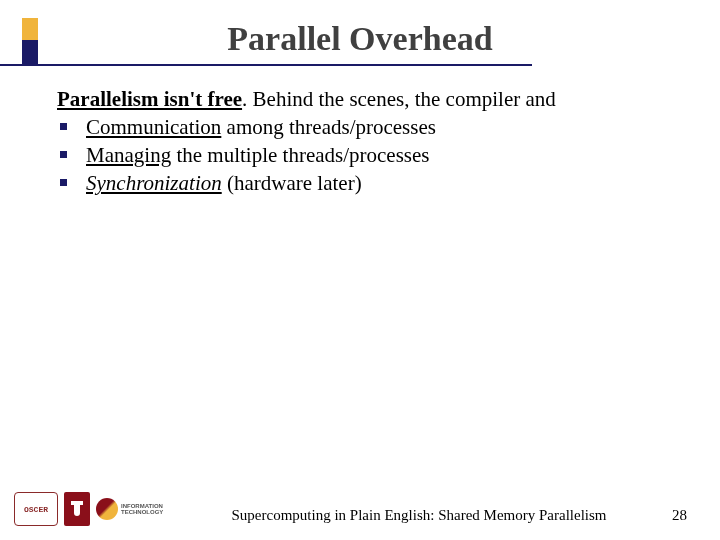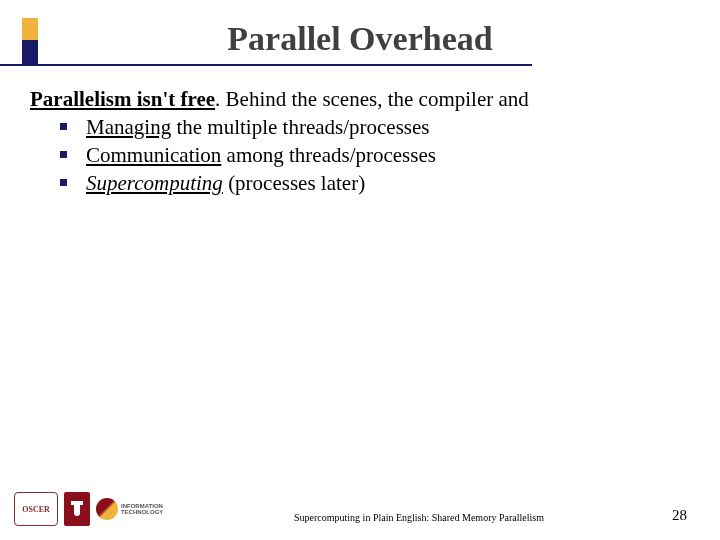--- a/index.html
+++ b/index.html
@@ -21,58 +21,58 @@
     color: #404040;
   }
   .rule {
     position: absolute; left: 0; top: 64px; width: 532px; height: 2px;
     background: #1a1a66;
   }
   .content {
     position: absolute; left: 30px; right: 36px; top: 86px;
     font-size: 21px; line-height: 1.24; color:#000;
   }
-  .content p.para1 { margin-bottom: 0; }
+  .content p.para1 { margin-bottom: 0; margin-left: 27px; }
   .indent { padding-left: 36px; display:block; }
   .content ul { list-style: none; margin-top: 2px; }
   .content li { position: relative; padding-left: 56px; margin-top: 2px; }
   .content li::before {
     content: ""; position: absolute; left: 30px; top: 9px;
     width: 7px; height: 7px; background: #1a1a66;
   }
   .u { text-decoration: underline; }
   .b { font-weight: bold; }
   .i { font-style: italic; }
   .footer {
     position: absolute; left: 0; bottom: 14px; width: 100%;
     display: flex; align-items: flex-end;
   }
   .logos { display:flex; align-items:center; gap:6px; padding-left:14px; }
   .logo-oscer {
     width: 44px; height: 34px; border: 1px solid #8a2a2a; border-radius: 4px;
     display:flex; align-items:center; justify-content:center;
-    font-size:8px; color:#8a2a2a; font-family: Liberation Serif, serif; font-weight:bold;
+    font-size:8px; color:#8a2a2a; font-family: Liberation Mono, monospace; font-weight:bold;
   }
   .logo-ou {
     width: 26px; height: 34px; background:#8a0f1a; color:#fff;
     display:flex; flex-direction:column; align-items:center; justify-content:center;
     font-family: Georgia, serif; font-weight:bold; font-size:13px;
     border-radius:2px; line-height:0.9;
   }
   .logo-it {
     width: 70px; height: 30px; display:flex; align-items:center; gap:3px;
     font-family: Arial, sans-serif;
   }
   .logo-it .swoosh {
     width:22px; height:22px; border-radius:50%;
     background: linear-gradient(135deg,#8a0f1a 45%, #f0b43c 55%);
   }
   .logo-it .txt { font-size:6px; color:#555; line-height:1; font-weight:bold; }
   .footer-text {
-    flex:1; text-align:center; font-size: 10px; line-height:1.2;
+    flex:1; text-align:center; font-size: 15px; line-height:1.2;
     padding-bottom:2px;
   }
   .slidenum {
     width: 48px; padding-right: 18px;
     font-size: 15px; color:#000; padding-bottom:2px;
   }
 </style>
 </head>
 <body>
 
@@ -82,23 +82,23 @@
 </div>
 
 <h1 class="title">Parallel Overhead</h1>
 <div class="rule"></div>
 
 <div class="content">
   <p class="para1">
     <span class="u b">Parallelism isn't free</span><span>.  Behind the scenes, the compiler and</span><br>
   </p>
   <ul>
+    <li><span class="u">Communication</span><span> among threads/processes</span></li>
     <li><span class="u">Managing</span><span> the multiple threads/processes</span></li>
-    <li><span class="u">Communication</span><span> among threads/processes</span></li>
-    <li><span class="u i">Supercomputing</span><span> (processes later)</span></li>
+    <li><span class="u i">Synchronization</span><span> (hardware later)</span></li>
   </ul>
 </div>
 
 <div class="footer">
   <div class="logos">
     <div class="logo-oscer">
         <span>OSCER</span>
       </div>
     <div class="logo-ou">
       <svg width="18" height="22" viewBox="0 0 18 22">

